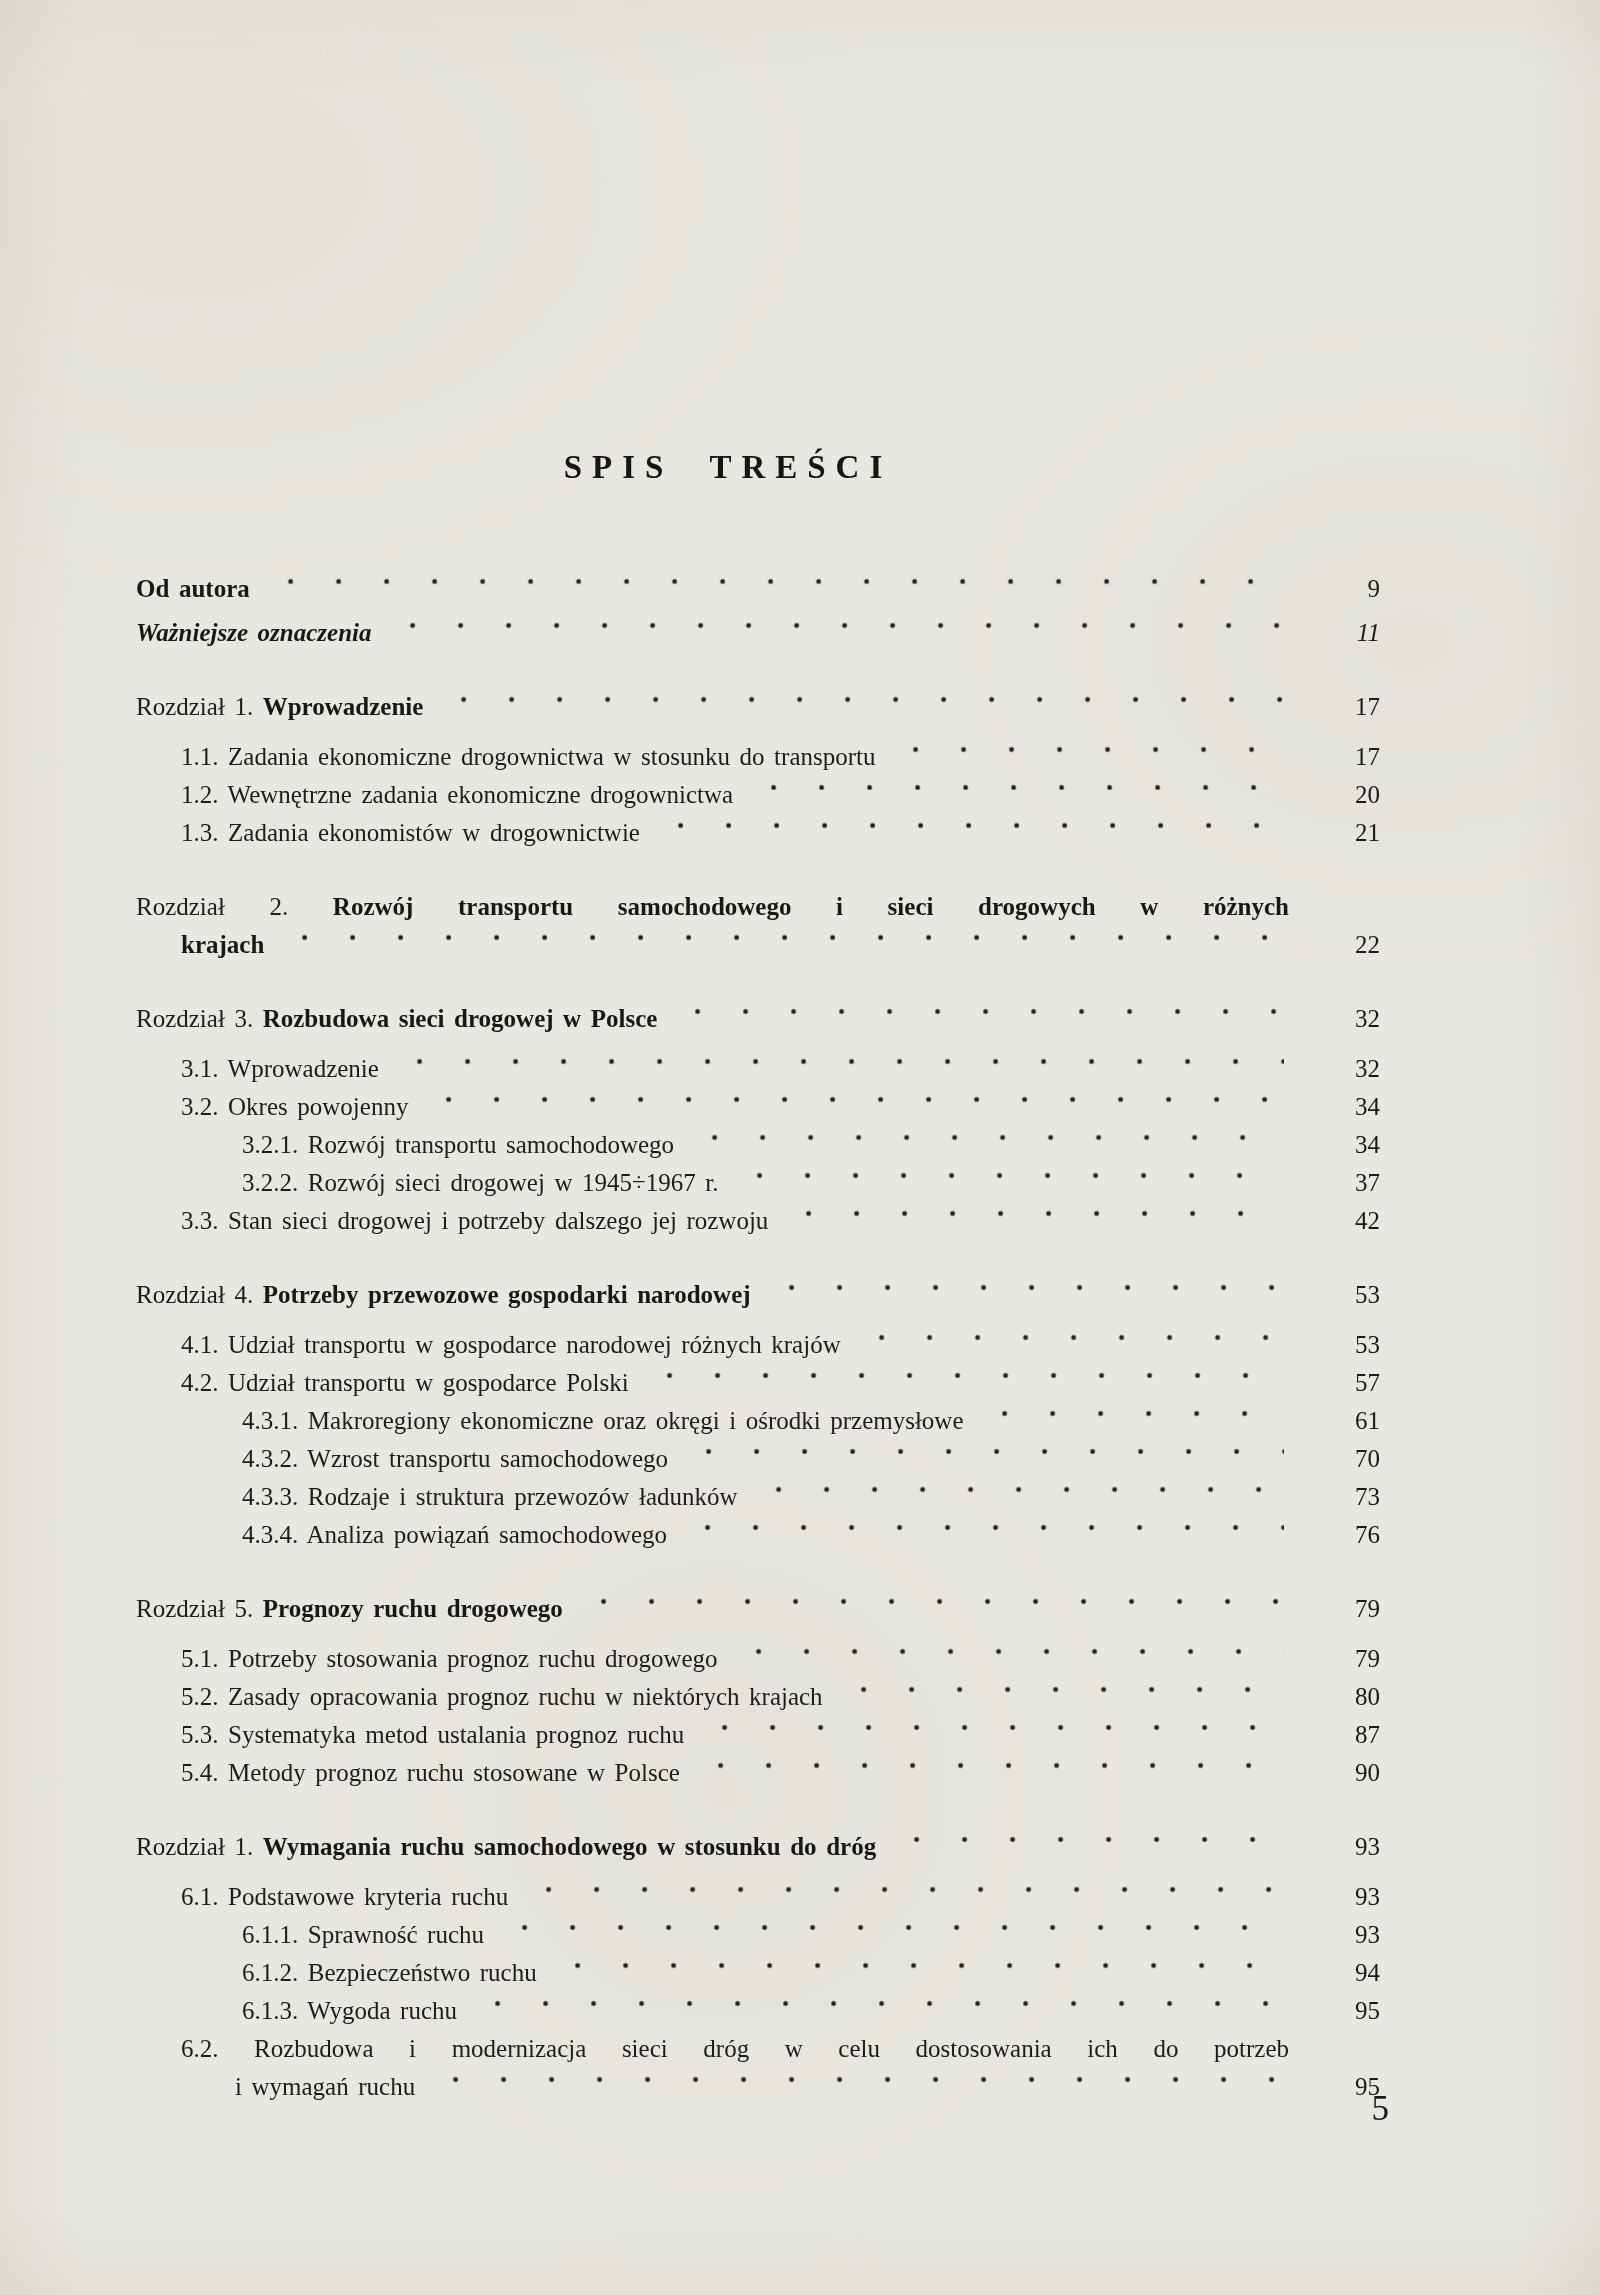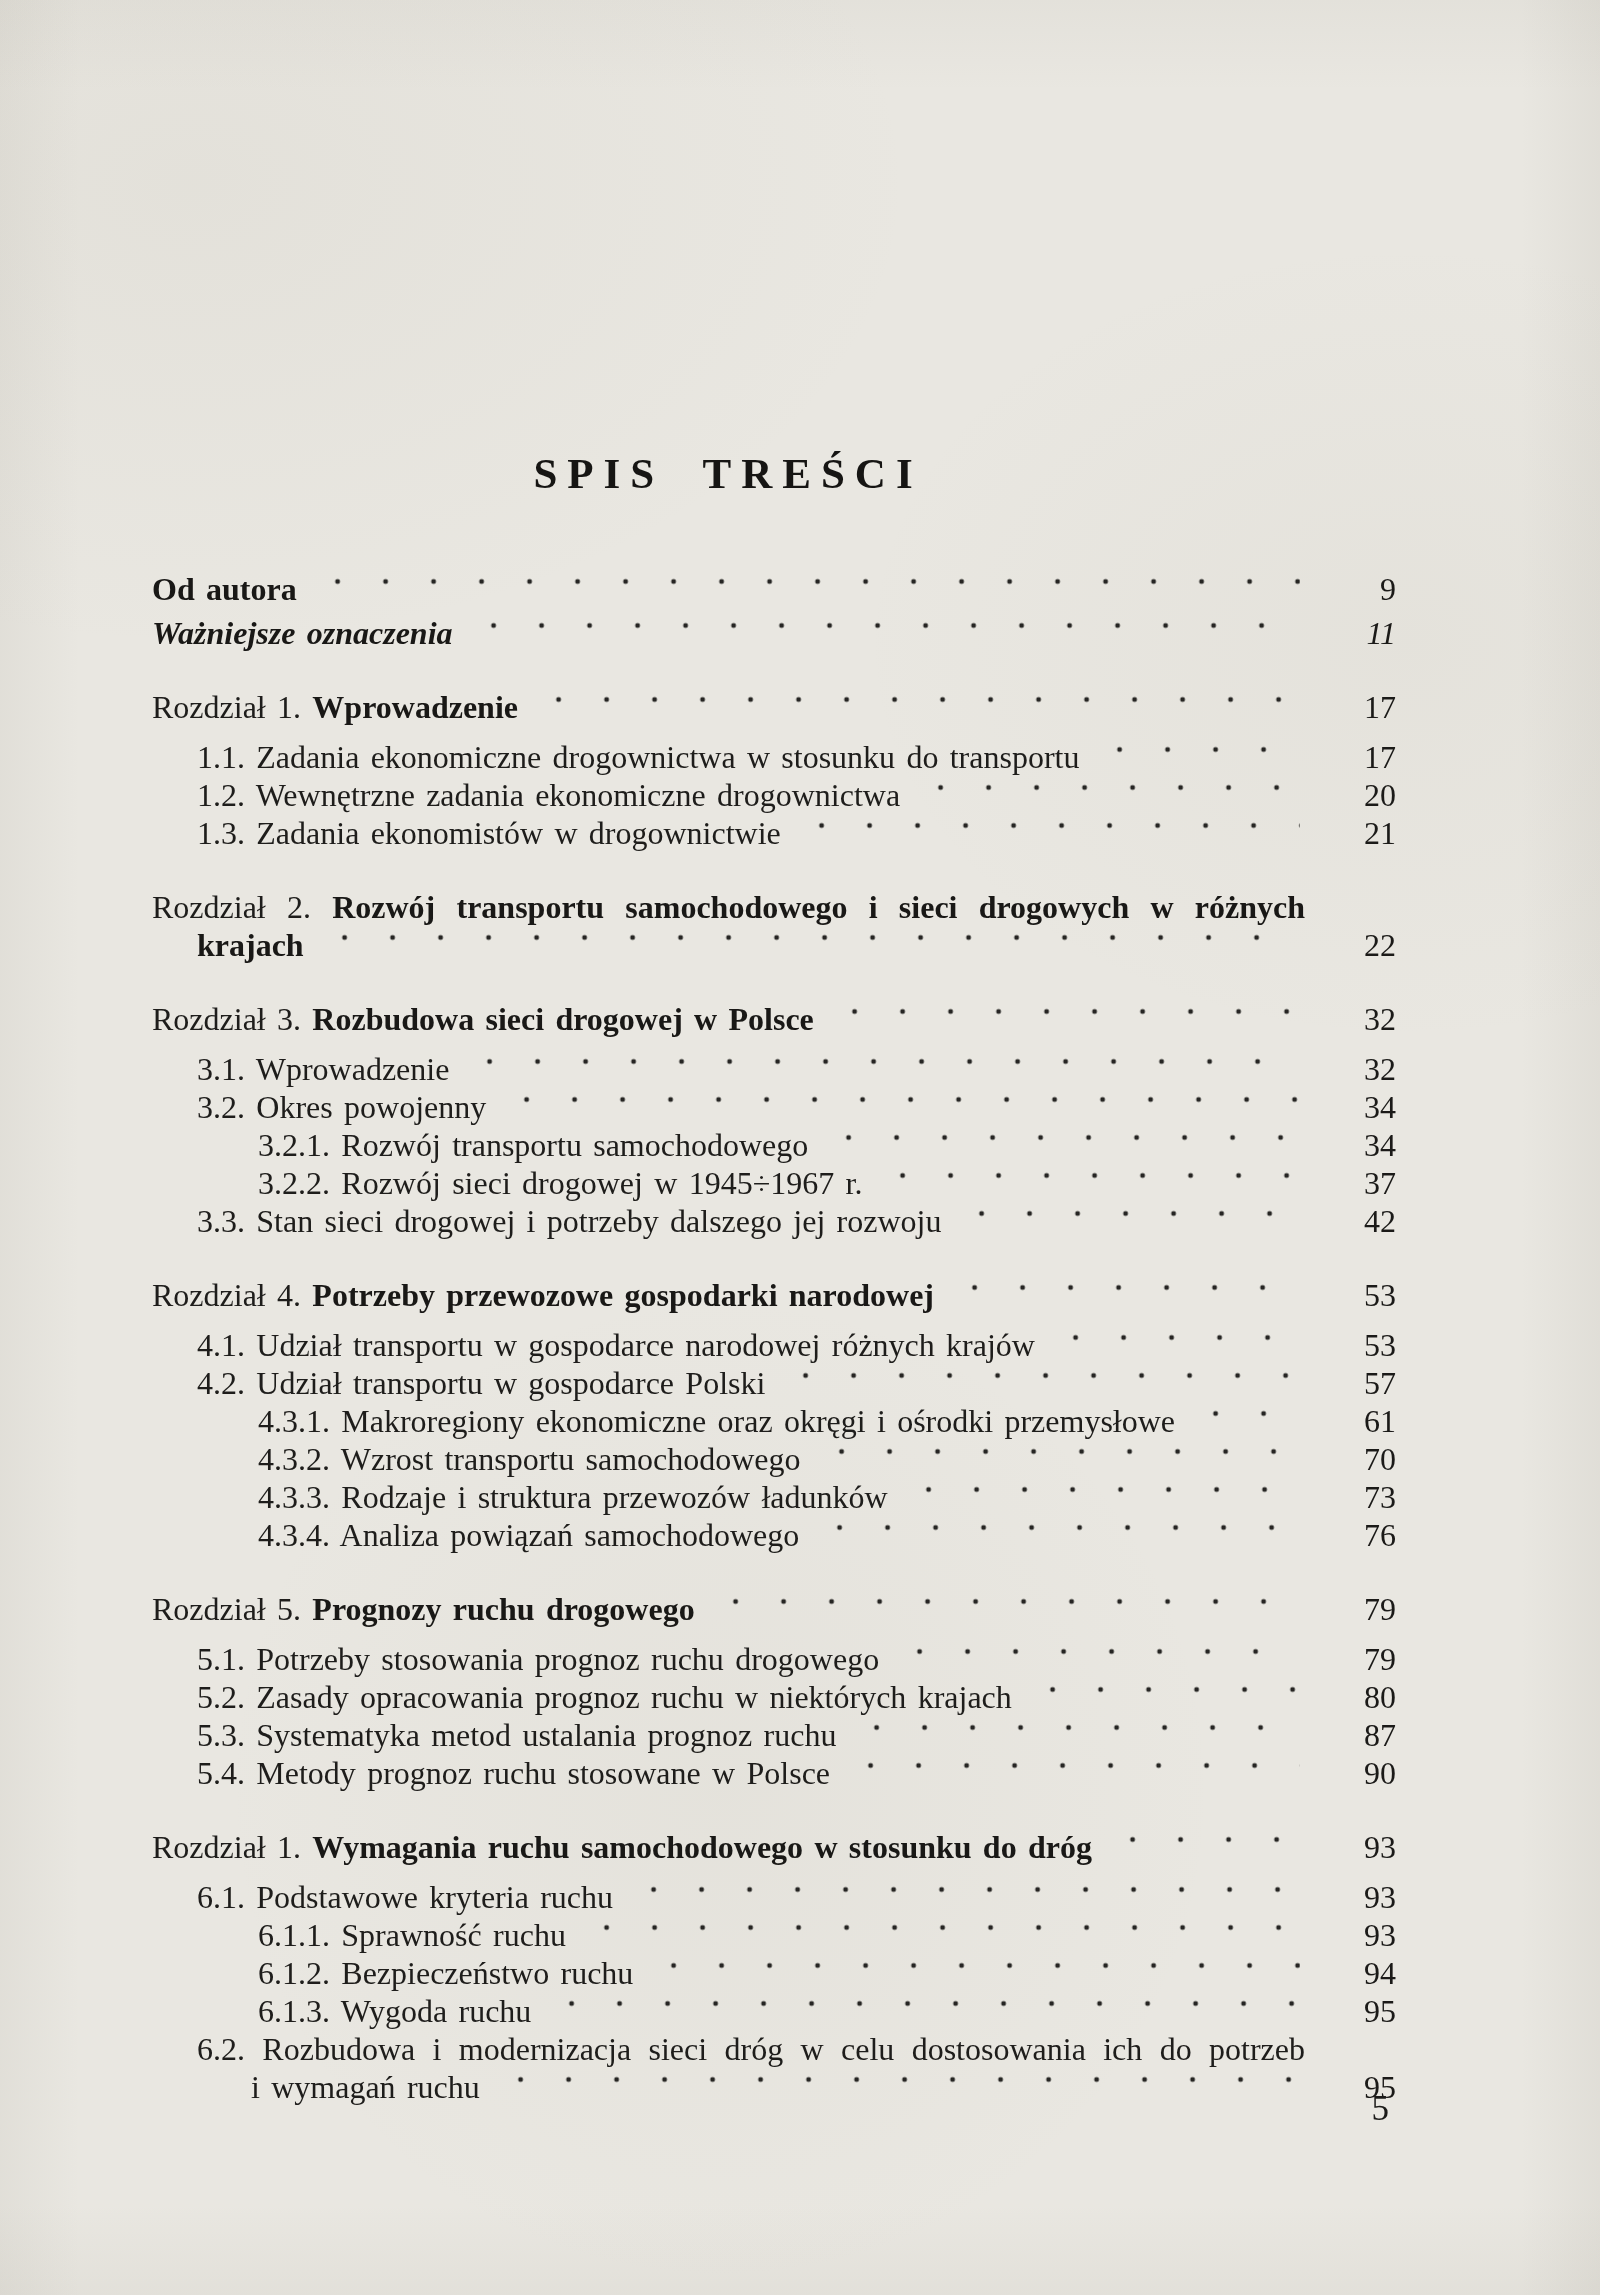--- a/index.html
+++ b/index.html
@@ -13,27 +13,27 @@
       radial-gradient(831px 831px at 45% 78%, rgba(168,163,148,0.07), transparent 60%),
       linear-gradient(90deg, rgba(118,113,98,0.07), transparent 5%, transparent 95%, rgba(118,113,98,0.08)),
       linear-gradient(180deg, rgba(118,113,98,0.05), transparent 4%, transparent 96%, rgba(118,113,98,0.06));
     font-family:"Liberation Serif", serif;
     color:#1e1d1b;
     overflow:hidden;
   }
   .title{
     position:absolute;top:449px;left:152px;width:1152px;
     text-align:center;
-    font-size:43px;font-weight:700;
+    font-size:33px;font-weight:700;
     letter-spacing:10px;word-spacing:18.3px;
     color:#161513;
   }
   .toc{
-    position:absolute;left:152px;top:570px;width:1244px;
-    font-size:32px;
+    position:absolute;left:136px;top:570px;width:1244px;
+    font-size:25px;
   }
   .row{
     display:flex;align-items:stretch;
     line-height:38px;height:38px;
   }
   .row .txt{white-space:nowrap;word-spacing:3.3px;}
   .reg{font-weight:400;}
   .bld{font-weight:700;color:#191816;}
   .indent-0{padding-left:0;}
   .indent-1{padding-left:45px;}

